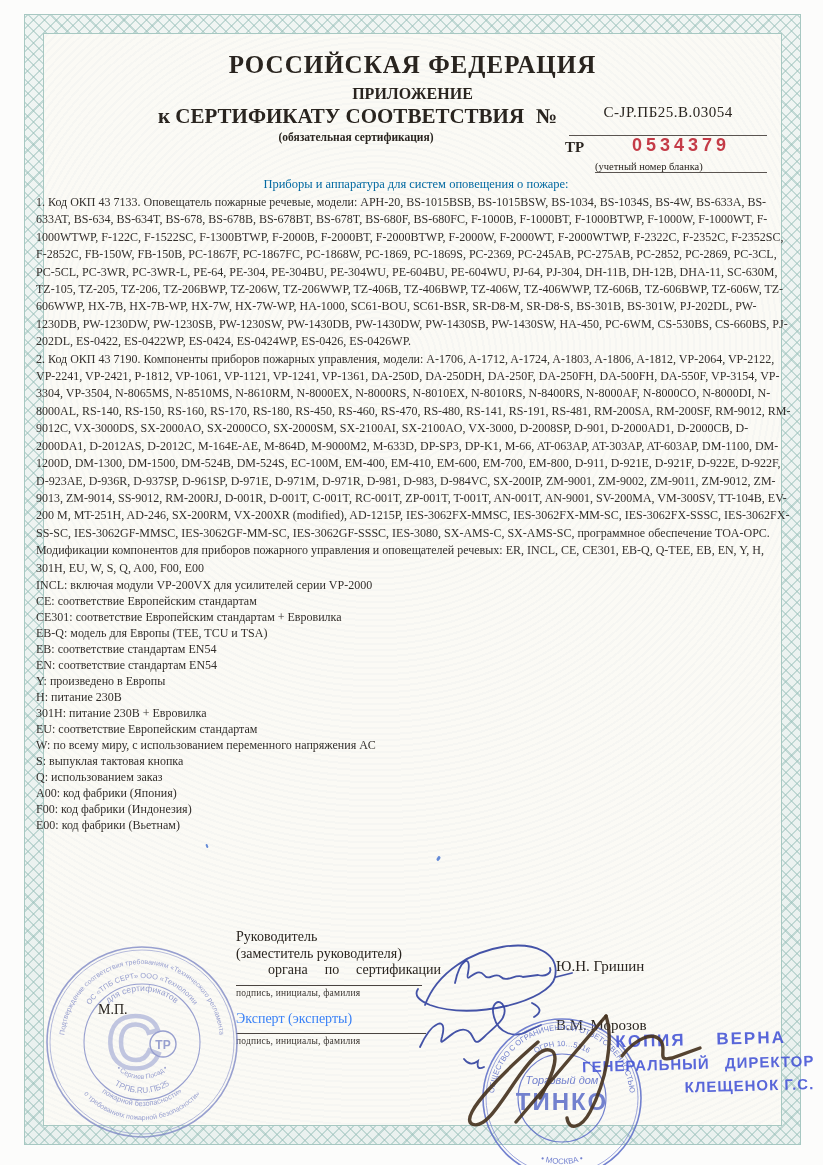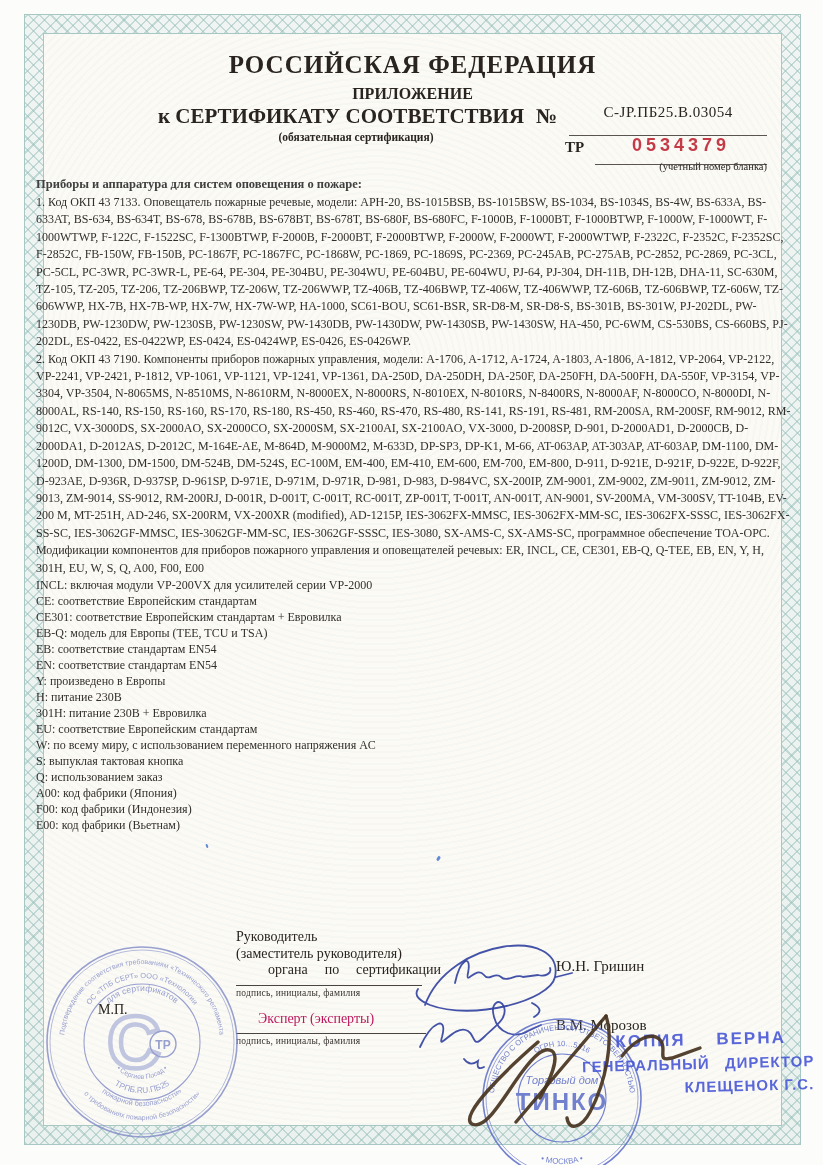--- a/index.html
+++ b/index.html
@@ -33,42 +33,42 @@
   .cert-row{position:absolute;left:158px;top:104px;display:flex;align-items:flex-start;gap:12px;}
   .cert-title{font-size:21px;font-weight:bold;color:#29241f;white-space:nowrap;}
   .cert-no-sign{font-size:21px;font-weight:bold;color:#29241f;}
   .cert-number{width:198px;text-align:center;font-size:15px;letter-spacing:.5px;
     border-bottom:1.5px solid #5a5450;padding-bottom:14px;color:#29241f;}
   .h-sub{position:absolute;left:158px;top:131px;width:396px;text-align:center;
     font-size:11.5px;font-weight:bold;color:#29241f;}
   .tr-label{position:absolute;left:565px;top:139px;font-size:15px;font-weight:bold;color:#29241f;}
   .tr-number{position:absolute;left:595px;top:135px;width:172px;text-align:center;
     font-size:18px;font-weight:bold;letter-spacing:4px;color:#c43b47;
-    border-bottom:1.5px solid #5a5450;padding-bottom:8px;
+    border-bottom:1.5px solid #5a5450;padding-bottom:16px;
     font-family:"Liberation Sans","DejaVu Sans",sans-serif;}
-  .tr-caption{position:absolute;left:595px;top:161px;width:172px;text-align:right;
+  .tr-caption{position:absolute;left:595px;top:161px;width:172px;text-align:left;
     font-size:10.5px;color:#29241f;}
   
   .doc-body{position:absolute;left:36px;top:177px;width:760px;}
-  .doc-title{font-size:12.5px;font-weight:bold;margin:0 0 2px 0;color:#404040;}
+  .doc-title{font-size:12.5px;font-weight:normal;text-align:center;margin:0 0 2px 0;color:#0369a1;}
   .doc-body p{margin:0;font-size:12px;line-height:17.4px;text-align:left;}
   .defs div{font-size:12px;line-height:16px;}
   
   .role-head{position:absolute;left:236px;top:929px;width:205px;font-size:14px;line-height:16.5px;color:#29241f;}
   .role-head .just{text-align:justify;text-align-last:justify;margin-left:32px;}
   .rule{position:absolute;height:1.2px;background:#4a4440;}
   .rule-1{left:236px;top:985px;width:186px;}
   .rule-2{left:236px;top:1033px;width:190px;}
   .small-cap{position:absolute;font-size:9.5px;color:#3a3531;letter-spacing:.2px;}
   .cap-1{left:236px;top:988px;}
   .cap-2{left:236px;top:1036px;}
   .name{position:absolute;font-size:15px;color:#29241f;}
   .name-1{left:556px;top:958px;}
   .name-2{left:556px;top:1017px;}
-  .expert-role{position:absolute;left:236px;top:1011px;font-size:14px;color:#be185d;padding-left:22px;}
+  .expert-role{position:absolute;left:236px;top:1011px;font-size:14px;color:#3b82f6;}
   .mp{position:absolute;left:98px;top:1002px;font-size:14px;color:#29241f;}
   
   .stamp{position:absolute;}
   .stamp-left{left:42px;top:942px;width:200px;height:200px;opacity:.78;}
   .stamp-left text{fill:#7d87c5;font-family:"Liberation Sans",sans-serif;}
   .stamp-left circle{stroke:#7d87c5;fill:none;}
   .stamp-tinko{left:476px;top:1012px;width:172px;height:172px;opacity:.85;}
   .stamp-tinko text{fill:#5b6cc8;font-family:"Liberation Sans",sans-serif;}
   .stamp-tinko circle{stroke:#5b6cc8;fill:none;}
   .copy-stamp{position:absolute;left:582px;top:1030px;width:240px;transform:rotate(-1.5deg);

